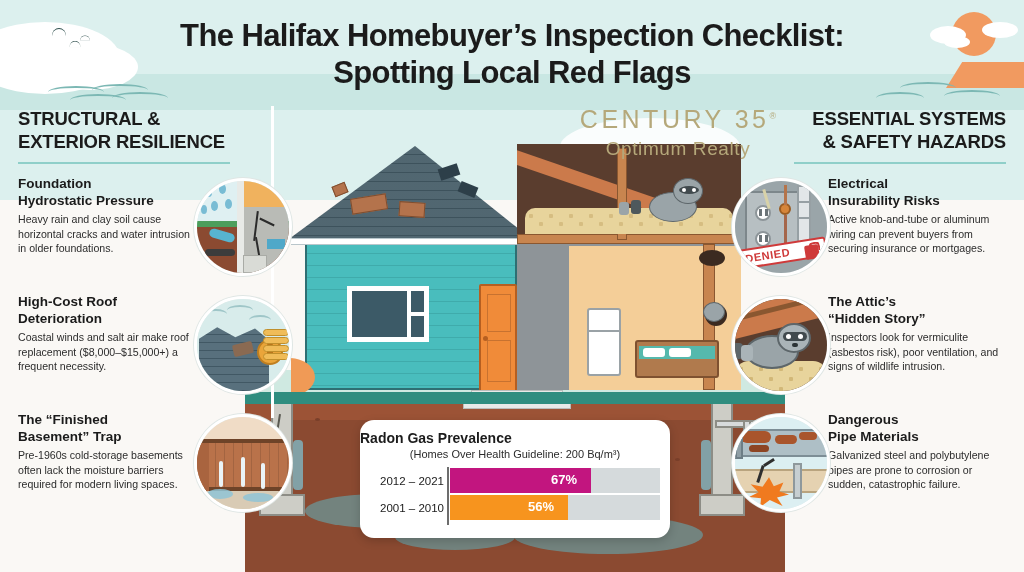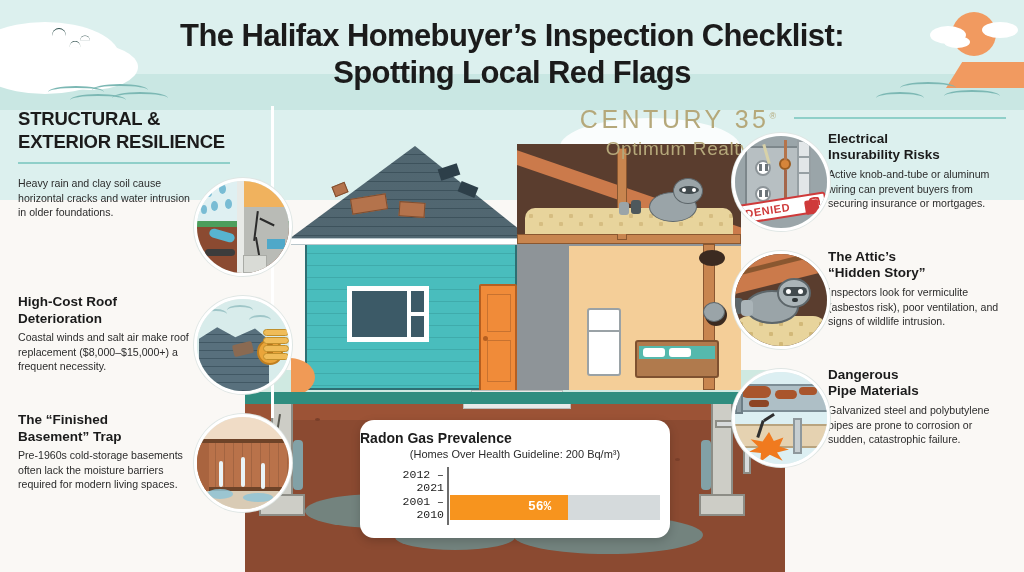--- a/index.html
+++ b/index.html
@@ -113,21 +113,21 @@
   
   .split{position:absolute;left:271px;top:106px;width:3px;height:312px;background:#ffffff;z-index:14;}
 
   
   .chart{position:absolute;left:360px;top:420px;width:310px;height:118px;background:#ffffff;
          border-radius:14px;box-shadow:0 3px 10px rgba(0,0,0,.18);z-index:30;padding:0;}
   .ch-title{font-size:14px;font-weight:bold;color:#1b1b1b;text-align:left;margin-top:10px;}
   .ch-sub{font-size:11px;color:#2b2b2b;text-align:center;margin-top:2px;}
   .ch-rows{position:relative;margin-top:9px;padding-left:12px;}
   .ch-axis{position:absolute;left:87px;top:-2px;width:2px;height:58px;background:#6d6d6d;}
-  .ch-row{display:flex;align-items:center;height:23px;margin-bottom:4px;font-family:Liberation Mono, monospace;}
+  .ch-row{display:flex;align-items:center;height:23px;margin-bottom:4px;}
   .ch-lab{width:72px;text-align:right;font-size:11.5px;color:#1b1b1b;margin-right:6px;}
   .ch-track{position:relative;width:210px;height:25px;background:#d5dadc;}
   .ch-bar{position:absolute;left:0;top:0;height:25px;}
   .ch-val{position:absolute;top:4px;font-size:13px;font-weight:bold;color:#ffffff;}
 </style>
 </head>
 <body>
 
 <div id="stage">
 
@@ -285,20 +285,24 @@
         <div style="left:4px;top:24px;width:6px;height:9px;background:#79bcd4;border-radius:50%;"></div>
         <div style="left:12px;top:50px;width:26px;height:9px;background:#57b4cf;border-radius:6px;transform:rotate(16deg);"></div>
         <div style="left:8px;top:68px;width:30px;height:7px;background:#3c3c3c;border-radius:4px;"></div>
         <div style="left:58px;top:30px;width:2px;height:30px;background:#2b2b2b;transform:rotate(7deg);"></div>
         <div style="left:60px;top:56px;width:2px;height:24px;background:#2b2b2b;transform:rotate(-10deg);"></div>
         <div style="left:62px;top:40px;width:16px;height:2px;background:#2b2b2b;transform:rotate(26deg);"></div>
         <div style="left:70px;top:58px;width:18px;height:10px;background:#4fa8c9;"></div>
         <div style="left:46px;top:74px;width:24px;height:18px;background:#d9dbd6;border:1px solid #a9aba6;box-sizing:border-box;"></div>
       </div>
       <div class="txt">
+        <div class="it-title">
+          <div>Foundation</div>
+          <div>Hydrostatic Pressure</div>
+        </div>
         <div class="it-body">Heavy rain and clay soil cause horizontal cracks and water intrusion in older foundations.</div>
       </div>
     </div>
 
     <div class="item">
       <div class="med">
         <div style="left:0;top:0;width:92px;height:92px;background:#d8eceb;"></div>
         <div style="left:2px;top:28px;width:70px;height:64px;background:#4a6472;
              clip-path:polygon(0 18%,26% 0,52% 16%,80% 2%,100% 20%,100% 100%,0 100%);"></div>
         <div style="left:2px;top:28px;width:70px;height:64px;
@@ -343,20 +347,24 @@
         <div class="it-title">
           <div>The “Finished</div>
           <div>Basement” Trap</div>
         </div>
         <div class="it-body">Pre-1960s cold-storage basements often lack the moisture barriers required for modern living spaces.</div>
       </div>
     </div>
   </div>
 
   <div class="panel right">
+    <div class="sec-head">
+      <div>ESSENTIAL SYSTEMS</div>
+      <div>&amp; SAFETY HAZARDS</div>
+    </div>
     <div class="sec-rule"></div>
 
     <div class="item">
       <div class="med">
         <div style="left:0;top:0;width:92px;height:92px;background:#9aa5a9;"></div>
         <div style="left:10px;top:10px;width:64px;height:64px;background:#b7bfc2;border:2px solid #7d878b;box-sizing:border-box;"></div>
         <div style="left:20px;top:24px;width:16px;height:16px;border-radius:50%;background:#ffffff;border:2px solid #8d9599;box-sizing:border-box;"></div>
         <div style="left:24px;top:28px;width:3px;height:7px;background:#6c7478;"></div>
         <div style="left:30px;top:28px;width:3px;height:7px;background:#6c7478;"></div>
         <div style="left:20px;top:50px;width:16px;height:16px;border-radius:50%;background:#ffffff;border:2px solid #8d9599;box-sizing:border-box;"></div>
@@ -440,20 +448,24 @@
   </div>
 
   <div class="chart">
     <div class="ch-title">Radon Gas Prevalence</div>
     <div class="ch-sub">(Homes Over Health Guideline: 200 Bq/m³)</div>
     <div class="ch-rows">
       <div class="ch-axis"></div>
 
       <div class="ch-row">
         <div class="ch-lab">2012 – 2021</div>
+        <div class="ch-track">
+          <div class="ch-bar" id="bar0" style="width: 141px; background: rgb(194, 21, 127);"></div>
+          <div class="ch-val" id="val0" style="left: 101px;">67%</div>
+        </div>
       </div>
 
       <div class="ch-row">
         <div class="ch-lab">2001 – 2010</div>
         <div class="ch-track">
           <div class="ch-bar" id="bar1" style="width: 118px; background: rgb(247, 148, 30);"></div>
           <div class="ch-val" id="val1" style="left: 78px;">56%</div>
         </div>
       </div>
     </div>

